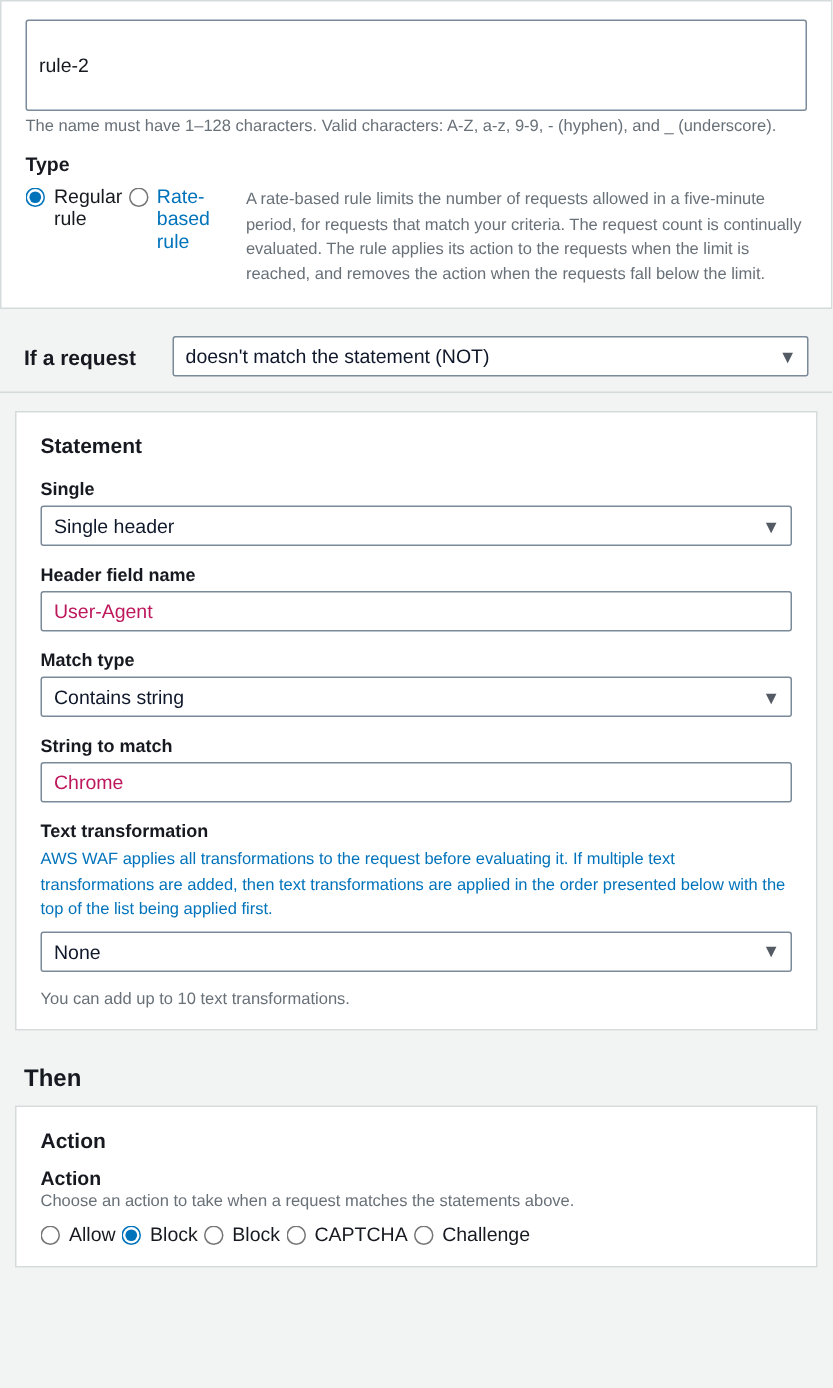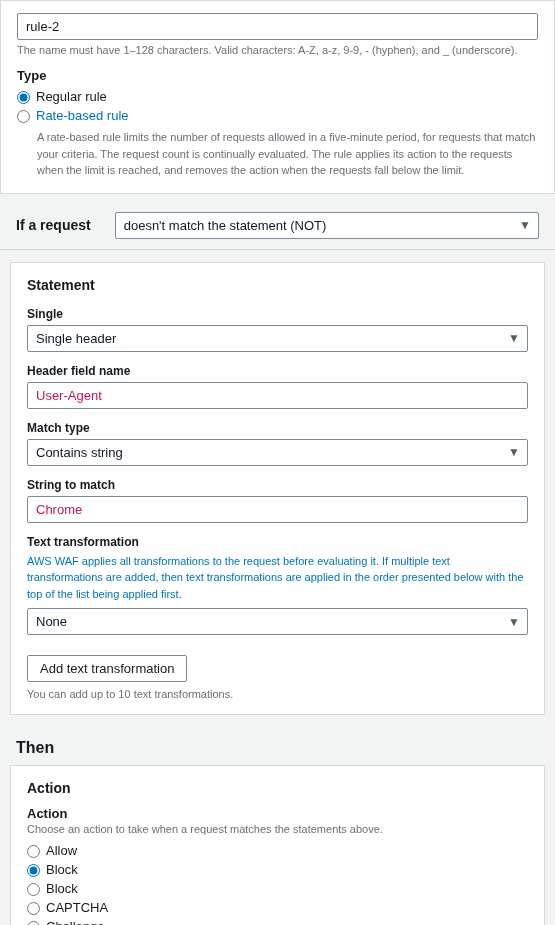--- a/index.html
+++ b/index.html
@@ -12,38 +12,38 @@
     }
     .top-section {
       background: #fff;
       border: 1px solid #d5dbdb;
       padding: 12px 16px 14px;
       margin-bottom: 8px;
     }
     .rule-name-input {
       width: 100%;
       border: 1px solid #7b8a98;
-      padding: 5px 8px;
+      padding: 22px 8px;
       font-size: 13px;
       color: #16191f;
       border-radius: 2px;
       background: #fff;
     }
     .field-hint {
       font-size: 11px;
       color: #687078;
       margin-top: 4px;
     }
     .section-label {
       font-size: 13px;
       font-weight: 600;
       margin-top: 12px;
       margin-bottom: 6px;
     }
-    .radio-group { display: flex; flex-direction: column; gap: 4px; }
+    .radio-group { display: flex; flex-direction: row; gap: 4px; }
     .radio-item { display: flex; align-items: flex-start; gap: 6px; cursor: pointer; }
     .radio-item input[type=radio] { margin-top: 2px; accent-color: #0073bb; }
     .radio-label { font-size: 13px; color: #16191f; }
     .radio-label.blue { color: #0073bb; }
     .radio-desc {
       font-size: 11px;
       color: #687078;
       margin-left: 20px;
       margin-top: 2px;
       line-height: 1.5;
@@ -248,21 +248,20 @@
       <select>
         <option selected="">None</option>
         <option>Convert to lowercase</option>
         <option>HTML entity decode</option>
         <option>URL decode</option>
       </select>
       <span class="select-arrow">▼</span>
     </div>
   </div>
 
-  <button class="add-btn">Add text transformation</button>
   <div class="max-hint">You can add up to 10 text transformations.</div>
 </div>
 
 <div class="then-label">Then</div>
 
 <div class="action-card">
   <div class="action-title">Action</div>
 
   <div class="action-sub-label">Action</div>
   <div class="action-sub-hint">Choose an action to take when a request matches the statements above.</div>

